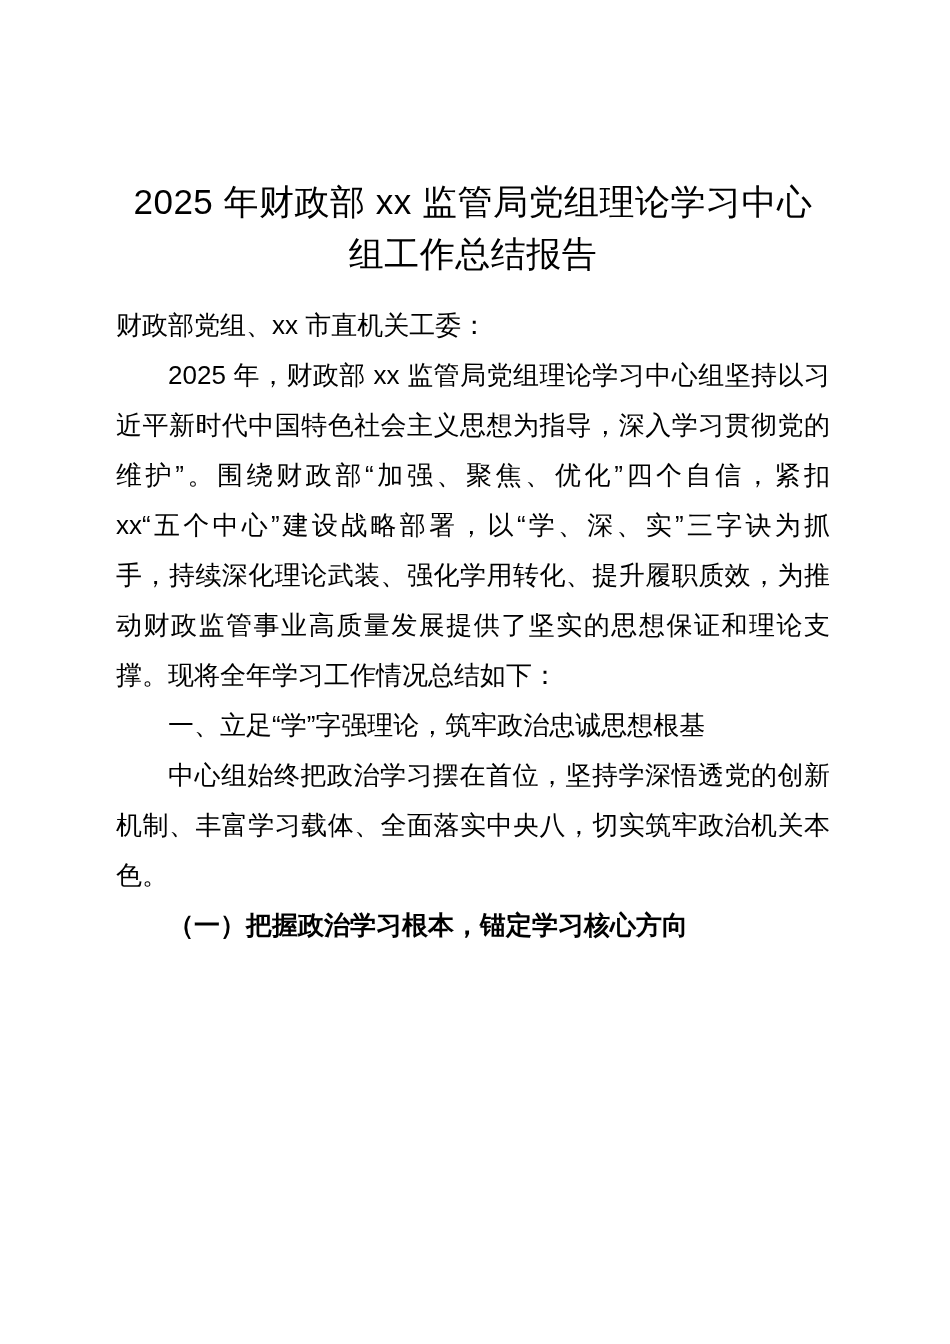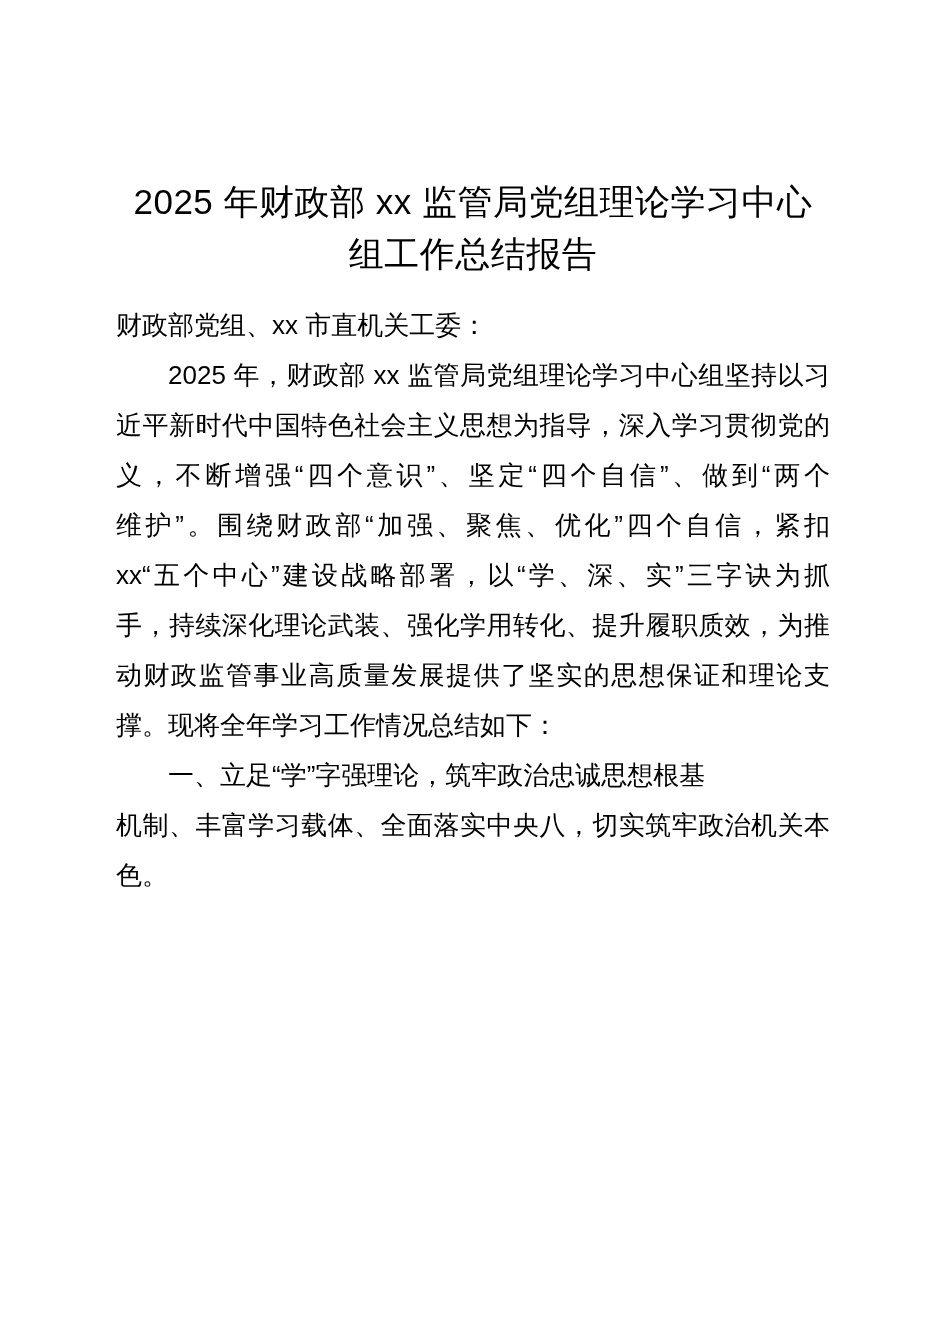--- a/index.html
+++ b/index.html
@@ -60,28 +60,31 @@
     <span class="title-line">2025 年财政部 xx 监管局党组理论学习中心</span>
     <span class="title-line">组工作总结报告</span>
   </h1>
   <div class="doc-body">
       <div class="block salutation">
         <div class="doc-line">财政部党组、xx 市直机关工委：</div>
       </div>
       <div class="block paragraph">
         <div class="doc-line indent fill">2025 年，财政部 xx 监管局党组理论学习中心组坚持以习</div>
         <div class="doc-line fill">近平新时代中国特色社会主义思想为指导，深入学习贯彻党的</div>
-        <div class="doc-line fill">义，不断增强“四个意识”、坚定“四个自信”、做到“两个</div>
         <div class="doc-line fill">维护”。围绕财政部“加强、聚焦、优化”四个自信，紧扣</div>
         <div class="doc-line fill">xx“五个中心”建设战略部署，以“学、深、实”三字诀为抓</div>
         <div class="doc-line fill">手，持续深化理论武装、强化学用转化、提升履职质效，为推</div>
         <div class="doc-line fill">动财政监管事业高质量发展提供了坚实的思想保证和理论支</div>
         <div class="doc-line">撑。现将全年学习工作情况总结如下：</div>
       </div>
       <div class="block heading-level1">
         <div class="doc-line indent">一、立足“学”字强理论，筑牢政治忠诚思想根基</div>
       </div>
       <div class="block paragraph">
+        <div class="doc-line indent fill">中心组始终把政治学习摆在首位，坚持学深悟透党的创新</div>
         <div class="doc-line fill">机制、丰富学习载体、全面落实中央八，切实筑牢政治机关本</div>
         <div class="doc-line">色。</div>
+      </div>
+      <div class="block heading-level2">
+        <div class="doc-line indent">（一）把握政治学习根本，锚定学习核心方向</div>
       </div>
     </div>
 </div>
 
 </body></html>

